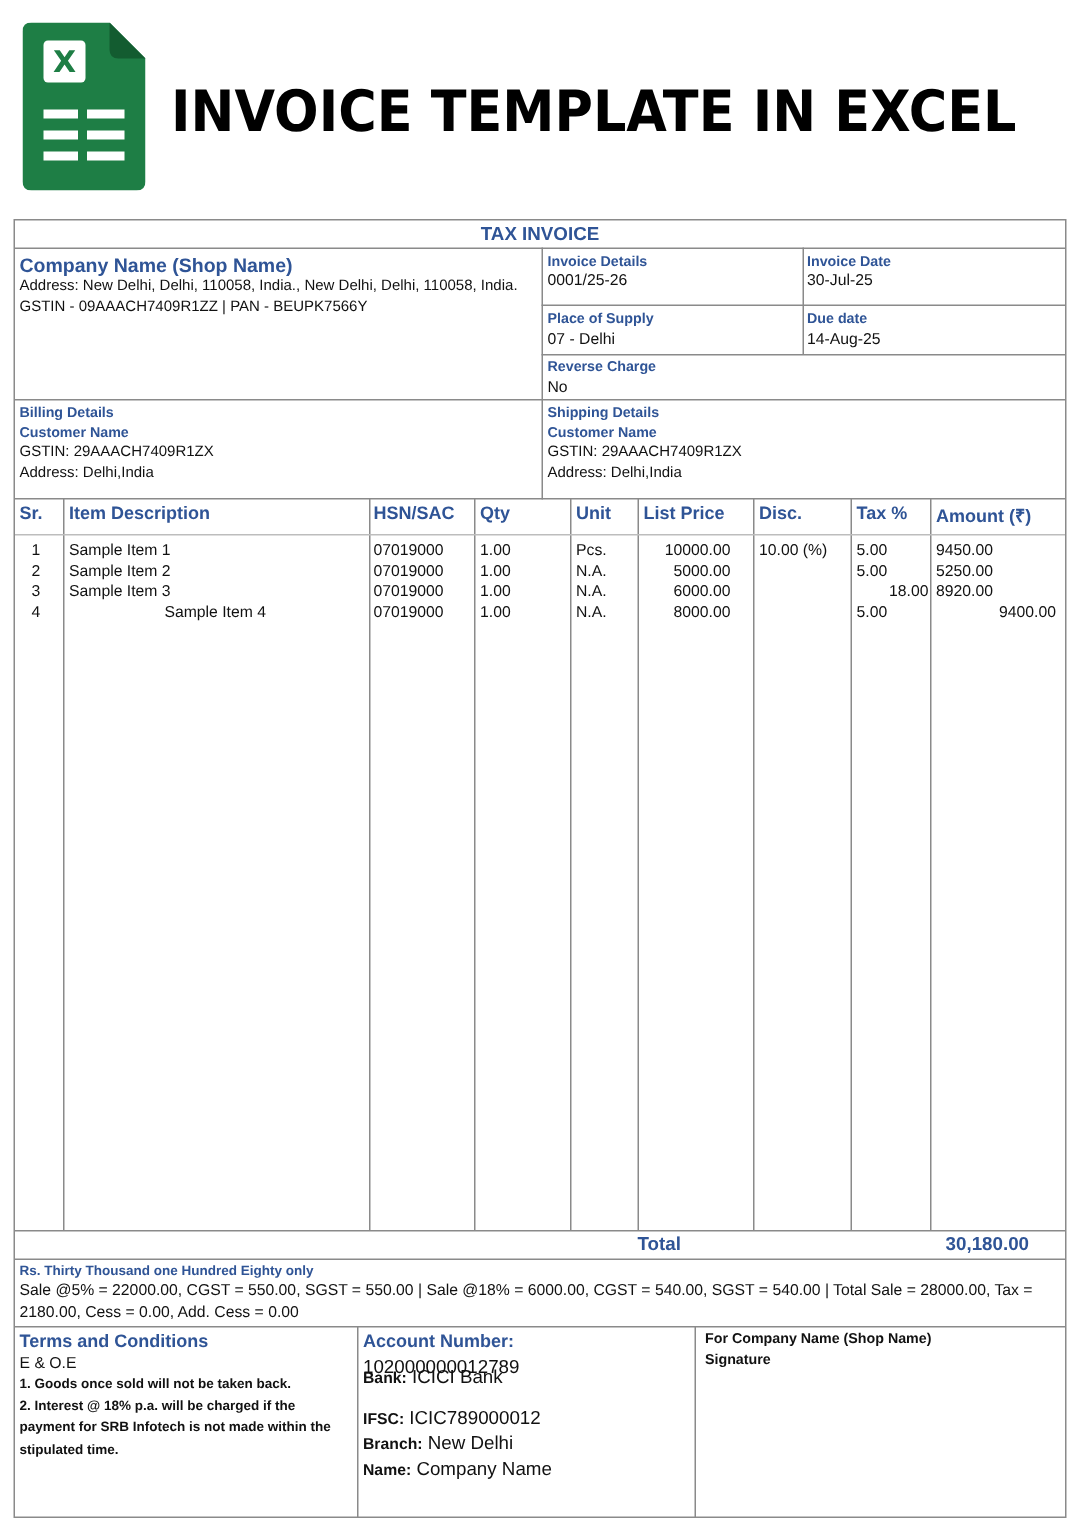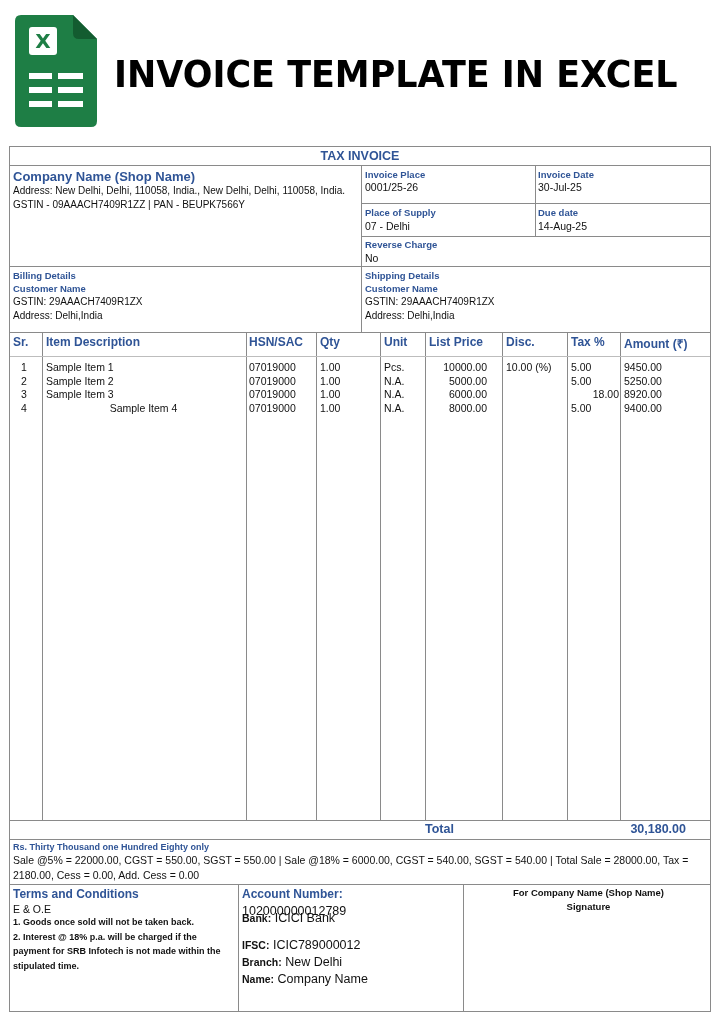--- a/index.html
+++ b/index.html
@@ -28,21 +28,21 @@
 
   .total-lbl { font-weight: bold; font-size: 12.5px; color: #2f5496; }
   .words { font-weight: bold; font-size: 9px; color: #2f5496; }
   .summary { font-size: 10.5px; color: #111; line-height: 15px; white-space: normal; }
 
   .terms-title { font-weight: bold; font-size: 12px; color: #2f5496; }
   .terms-line { font-weight: bold; font-size: 9px; color: #111; line-height: 14.5px; white-space: normal; }
   .acct-title { font-weight: bold; font-size: 12px; color: #2f5496; }
   .acct-val { font-size: 12.5px; color: #111; }
   .acct-key { font-weight: bold; font-size: 10.5px; }
-  .sign { font-weight: bold; font-size: 9.5px; color: #111; text-align: center; }
+  .sign { font-weight: bold; font-size: 9.5px; color: #111; text-align: left; }
   .right { text-align: right; }
 </style>
 </head>
 <body>
 
 <div class="banner">
   <svg class="xl-icon" viewBox="0 0 82 112">
     <path d="M6 0 H58 L82 24 V106 Q82 112 76 112 H6 Q0 112 0 106 V6 Q0 0 6 0 Z" fill="#1e7e45"></path>
     <path d="M58 0 L82 24 H64 Q58 24 58 18 Z" fill="#135c30"></path>
     <rect x="14" y="12" width="28" height="28" rx="3" fill="#ffffff"></rect>
@@ -82,21 +82,21 @@
   <div class="line-h" style="left:0;top:737px;width:700px"></div>
   <div class="line-v" style="left:228px;top:737px;height:128px"></div>
   <div class="line-v" style="left:453px;top:737px;height:128px"></div>
 
   <div class="abs tax-title">TAX INVOICE</div>
 
   <div class="abs company-name">Company Name (Shop Name)</div>
   <div class="abs small" style="left:3px;top:38px">Address: New Delhi, Delhi, 110058, India., New Delhi, Delhi, 110058, India.</div>
   <div class="abs small" style="left:3px;top:52px">GSTIN - 09AAACH7409R1ZZ | PAN - BEUPK7566Y</div>
 
-  <div class="abs lbl" style="left:355px;top:22px">Invoice Place</div>
+  <div class="abs lbl" style="left:355px;top:22px">Invoice Details</div>
   <div class="abs val" style="left:355px;top:34px">0001/25-26</div>
   <div class="abs lbl" style="left:528px;top:22px">Invoice Date</div>
   <div class="abs val" style="left:528px;top:34px">30-Jul-25</div>
   <div class="abs lbl" style="left:355px;top:60px">Place of Supply</div>
   <div class="abs val" style="left:355px;top:73px">07 - Delhi</div>
   <div class="abs lbl" style="left:528px;top:60px">Due date</div>
   <div class="abs val" style="left:528px;top:73px">14-Aug-25</div>
   <div class="abs lbl" style="left:355px;top:92px">Reverse Charge</div>
   <div class="abs val" style="left:355px;top:105px">No</div>
 
@@ -156,21 +156,21 @@
       </div>
       <div style="position: absolute; left: 0px; top: 254.5px; width: 700px; height: 13px;">
         <div class="abs td" style="left: 0px; width: 28px; text-align: center; top: 0px;">4</div>
         <div class="abs td" style="left: 36px; width: 195px; text-align: center; top: 0px;">Sample Item 4</div>
         <div class="abs td" style="left: 239px; width: 65px; text-align: left; top: 0px;">07019000</div>
         <div class="abs td" style="left: 310px; width: 58px; text-align: left; top: 0px;">1.00</div>
         <div class="abs td" style="left: 374px; width: 40px; text-align: left; top: 0px;">N.A.</div>
         <div class="abs td" style="left: 419px; width: 58px; text-align: right; top: 0px;">8000.00</div>
         <div class="abs td" style="left: 496px; width: 60px; text-align: left; top: 0px;"></div>
         <div class="abs td" style="left: 561px; width: 48px; text-align: left; top: 0px;">5.00</div>
-        <div class="abs td" style="left: 614px; width: 80px; text-align: left; top: 0px;">9400.00</div>
+        <div class="abs td" style="left: 614px; width: 80px; text-align: right; top: 0px;">9400.00</div>
       </div>
     </div>
 
   <div class="abs total-lbl" style="left:415px;top:675px">Total</div>
   <div class="abs total-lbl right" style="left:560px;width:116px;top:675px">30,180.00</div>
 
   <div class="abs words" style="left:3px;top:695px">Rs. Thirty Thousand one Hundred Eighty only</div>
   <div class="abs summary" style="left:3px;top:706px;width:690px">Sale @5% = 22000.00, CGST = 550.00, SGST = 550.00 | Sale @18% = 6000.00, CGST = 540.00, SGST = 540.00 | Total Sale = 28000.00, Tax = 2180.00, Cess = 0.00, Add. Cess = 0.00</div>
 
   <div class="abs terms-title" style="left:3px;top:740px">Terms and Conditions</div>

